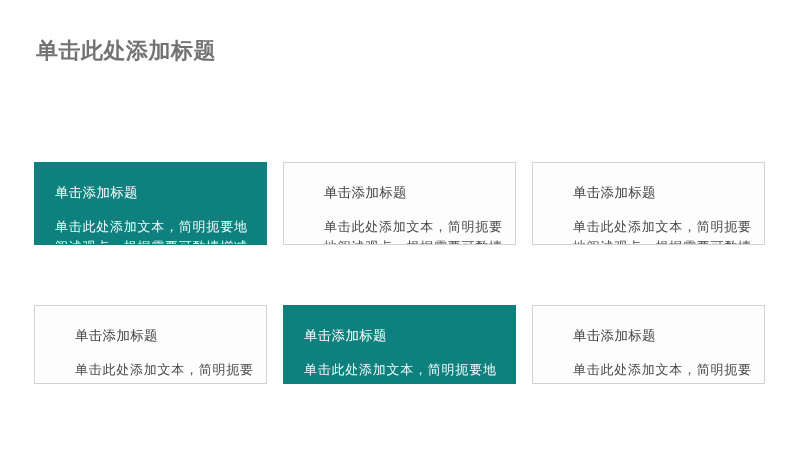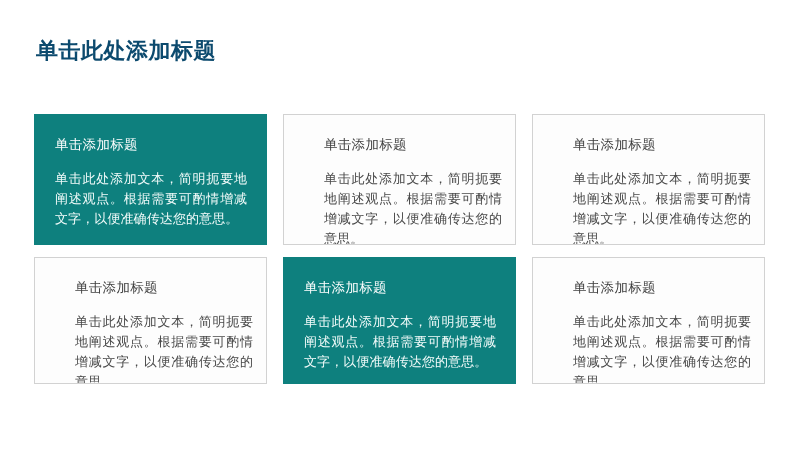--- a/index.html
+++ b/index.html
@@ -18,41 +18,42 @@
     width: 799px;
     height: 450px;
     background: #ffffff;
   }
   .slide-title {
     position: absolute;
     left: 36px;
     top: 36px;
     font-size: 22px;
     font-weight: bold;
-    color: #0c4a6e;
+    color: #737373;
     letter-spacing: 0.5px;
     line-height: 30px;
     white-space: nowrap;
   }
   .grid {
     position: absolute;
     left: 34px;
     top: 114px;
     width: 731px;
     height: 270px;
     display: grid;
     grid-template-columns: 233px 233px 233px;
     grid-template-rows: 131px 127px;
     column-gap: 16px;
     row-gap: 12px;
   }
   .card {
     position: relative;
     box-sizing: border-box;
     overflow: hidden;
+    margin-top: 48px;
   }
   .card.plain {
     background: #fdfdfd;
     border: 1px solid #d2d2d2;
   }
   .card.accent {
     background: #0e807e;
     border: 1px solid #0e807e;
   }
   .card-inner {

